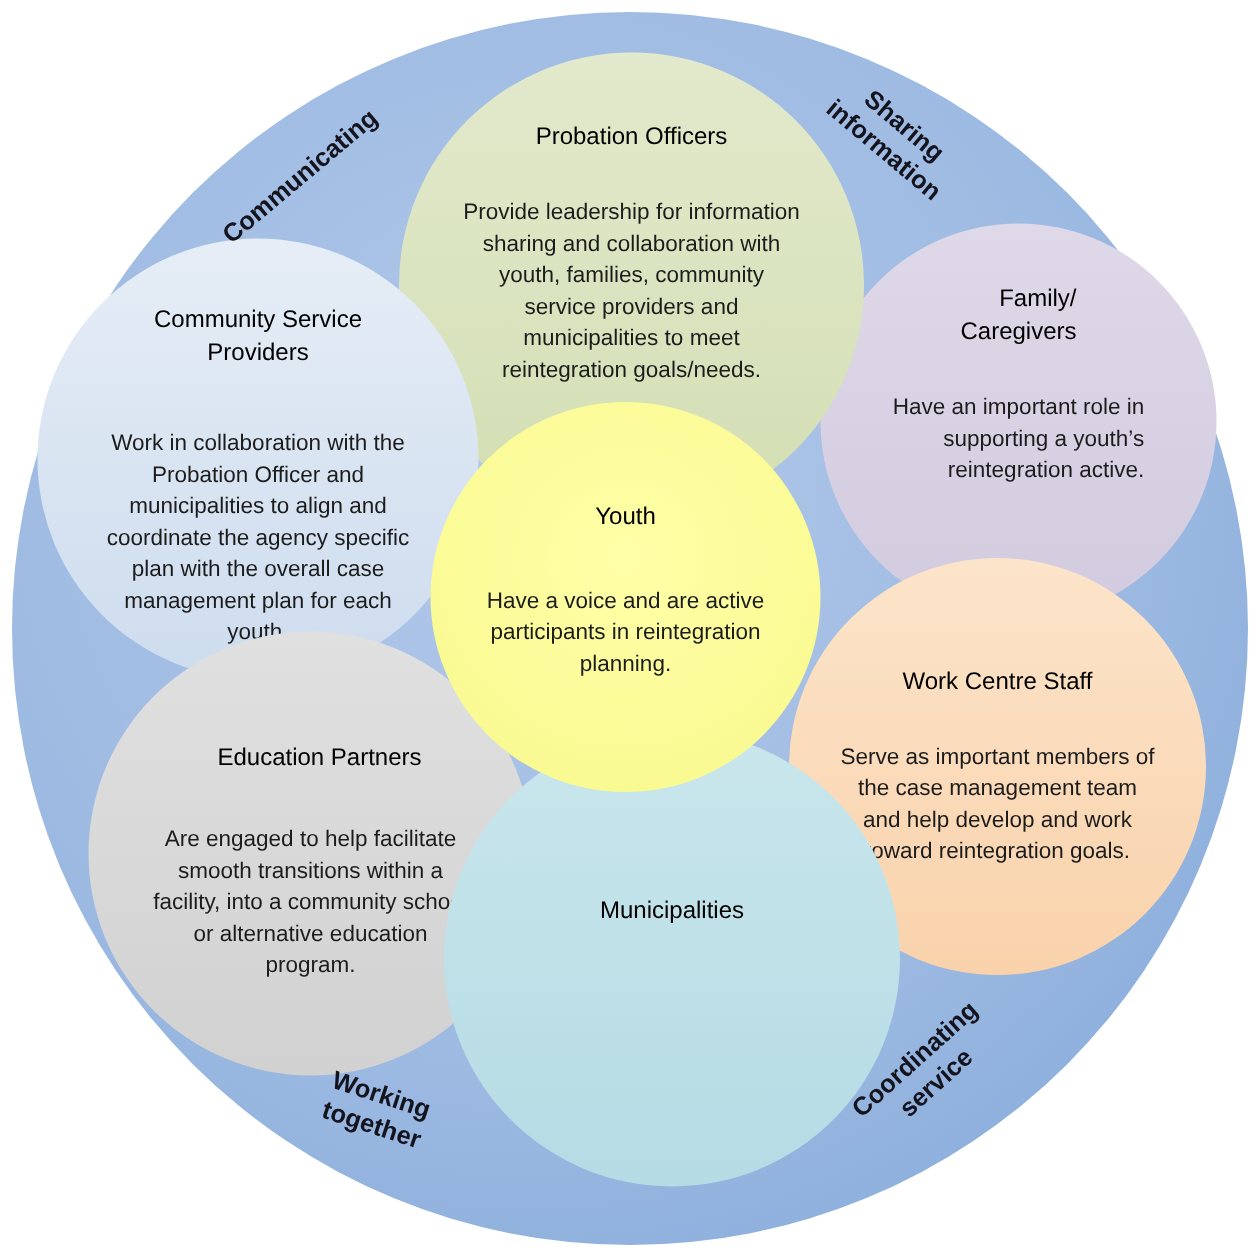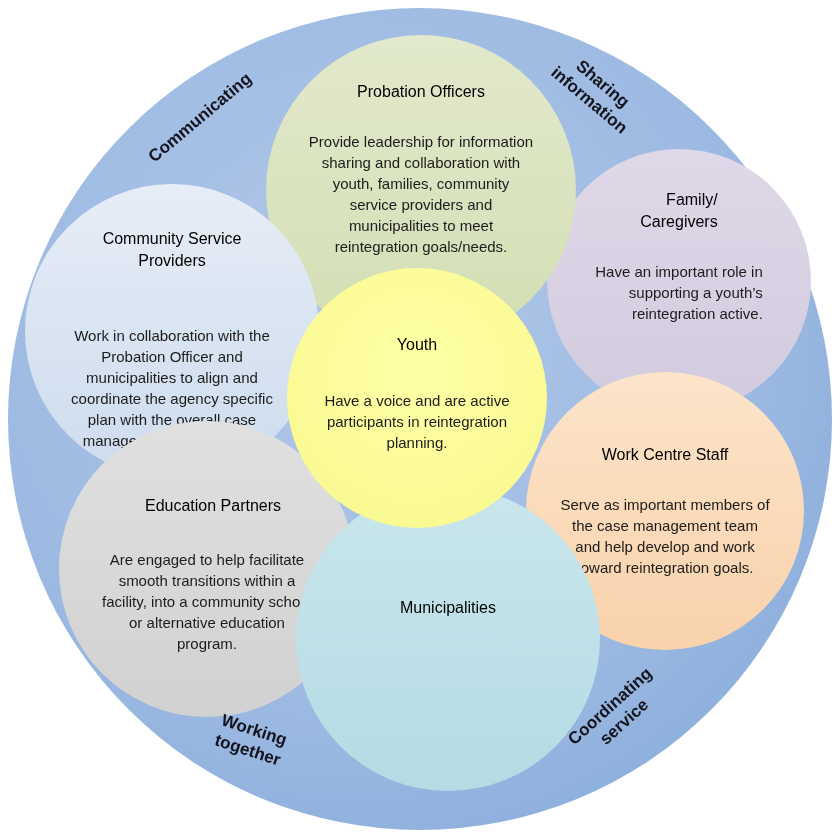--- a/index.html
+++ b/index.html
@@ -18,22 +18,22 @@
   .c-family{left:547px;top:149px;width:264px;height:264px;padding-top:40px;z-index:1;
             background:linear-gradient(180deg,#ded8e8,#d2cbdf);text-align:right;}
   .c-staff{left:526px;top:372px;width:278px;height:278px;padding-top:72px;z-index:5;
            background:linear-gradient(180deg,#fce4ca,#f9d2ab);}
   .c-municipalities{left:296px;top:487px;width:304px;height:304px;padding-top:110px;z-index:6;
                     background:linear-gradient(180deg,#c9e6ec,#b5dbe4);}
   .c-municipalities h3{margin-bottom:14px;}
   .c-education{left:59px;top:421px;width:296px;height:296px;padding-top:74px;z-index:4;
                background:linear-gradient(180deg,#e0e0e0,#d1d1d1);}
   .c-education h3{margin-bottom:16px;padding-left:12px;}
-  .c-csp{left:25px;top:184px;width:294px;height:294px;padding-top:44px;z-index:3;
-         background:linear-gradient(180deg,#e6edf6,#cddcee);gap:15px;}
+  .c-csp{left:25px;top:159px;width:294px;height:294px;padding-top:44px;z-index:3;
+         background:linear-gradient(180deg,#e6edf6,#cddcee);}
   .c-csp h3{margin-bottom:22px;}
   .c-youth{left:287px;top:268px;width:260px;height:260px;padding-top:66px;z-index:10;
            background:radial-gradient(circle at 50% 40%,#ffffa8,#f8f88c);}
   .c-youth h3{margin-bottom:18px;}
 
   .ring-label{position:absolute;font-weight:bold;font-size:17px;line-height:21px;color:#14141e;
               text-align:center;white-space:pre-line;z-index:20;}
   .l-communicating{left:120px;top:107px;width:160px;transform:rotate(-40deg);}
   .l-sharing{left:541px;top:71px;width:110px;transform:rotate(40deg);}
   .l-coordinating{left:552px;top:693px;width:130px;transform:rotate(-42deg);}

